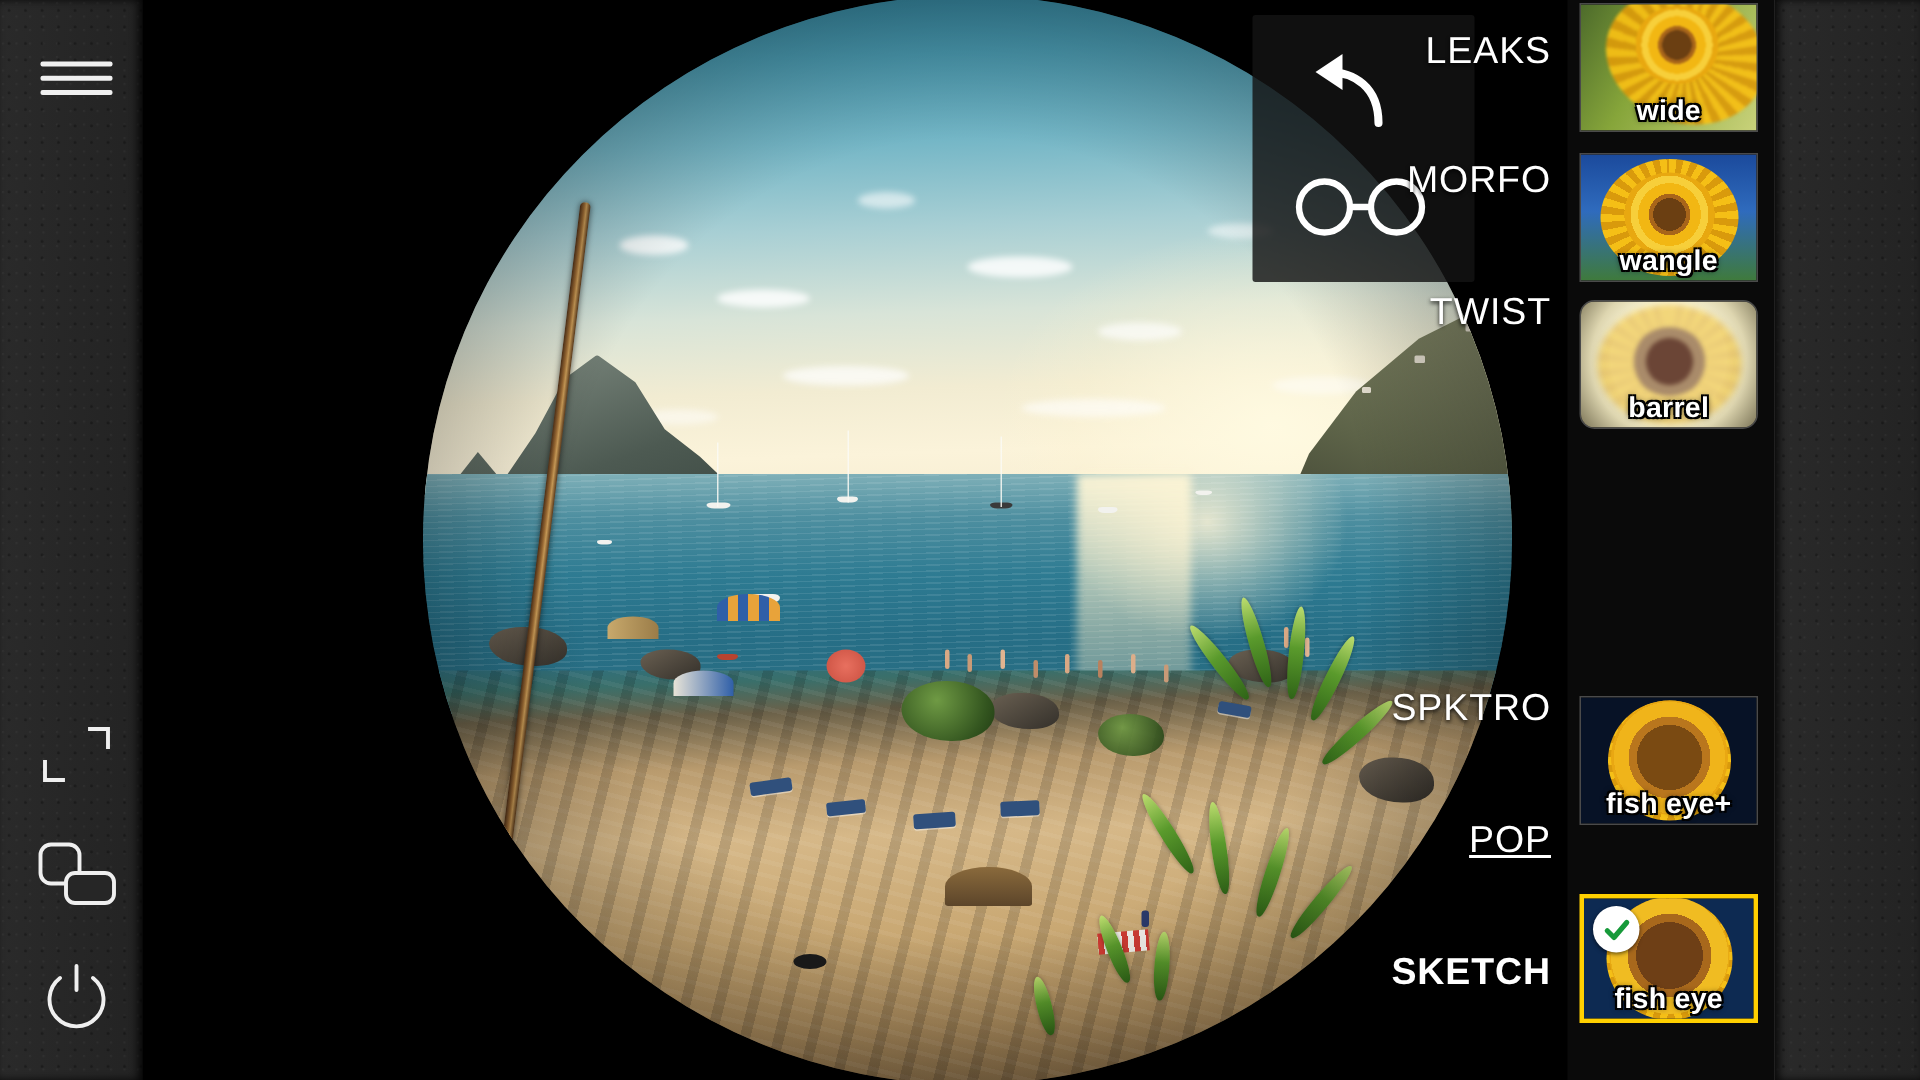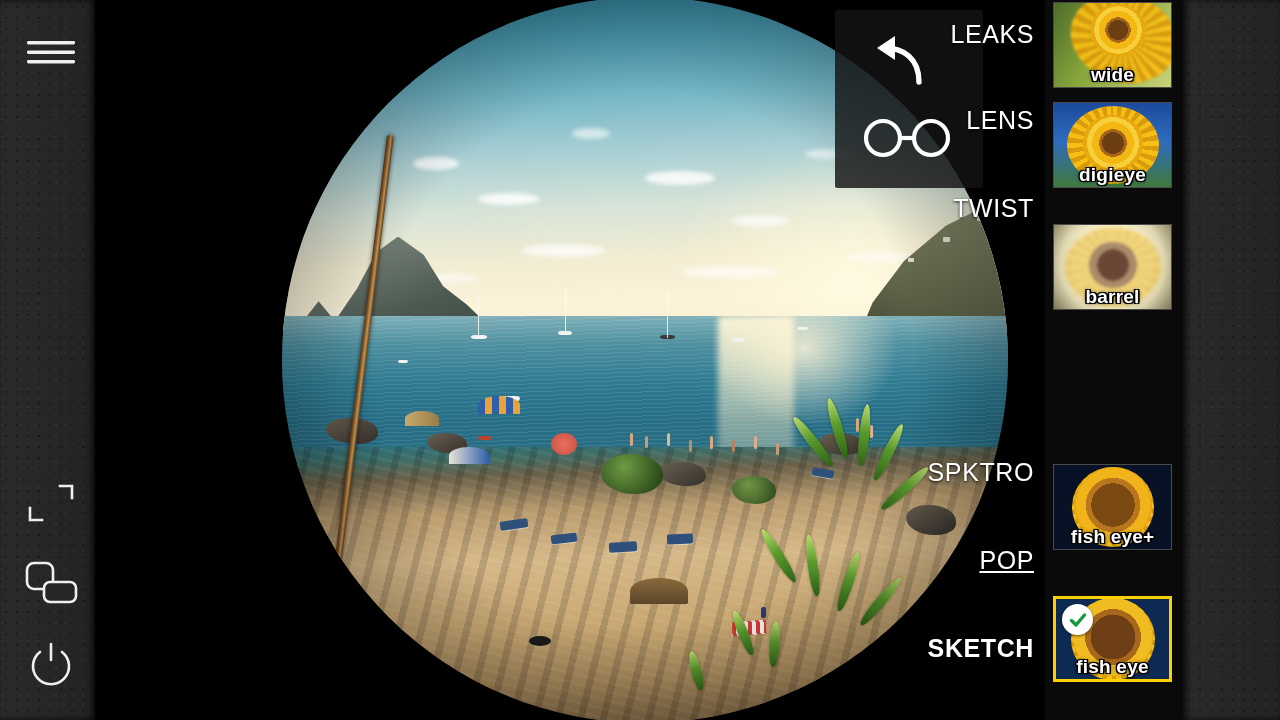--- a/index.html
+++ b/index.html
@@ -296,21 +296,21 @@
       <svg width="132" height="64" viewBox="0 0 132 64" fill="none" stroke="#fff" stroke-width="4.2">
         <circle cx="42" cy="32" r="17"></circle>
         <circle cx="90" cy="32" r="17"></circle>
         <path d="M59 32 L73 32"></path>
       </svg>
     </div>
   </div>
 
   <div id="category-list">
     <div class="cat" style="top:0px;">LEAKS</div>
-    <div class="cat" style="top:86px;">LENS</div>
+    <div class="cat" style="top:86px;">MORFO</div>
     <div class="cat" style="top:174px;">TWIST</div>
     <div class="cat" style="top:438px;">SPKTRO</div>
     <div class="cat" style="top:526px;text-decoration:underline;">POP</div>
     <div class="cat" style="top:614px;font-weight:bold;">SKETCH</div>
   </div>
 
   <div id="preset-strip">
 
     <div class="thumb" style="top:2px;">
       <div class="thumb-art" style="background:linear-gradient(120deg,#4d6b2b,#86a53a 40%,#c9d27a);">
@@ -318,24 +318,24 @@
         <div class="flower" style="width:56px;height:52px;left:55%;top:32%;filter:blur(.6px);"></div>
       </div>
       <div class="thumb-label">wide</div>
     </div>
 
     <div class="thumb" style="top:102px;">
       <div class="thumb-art" style="background:linear-gradient(180deg,#1b4a9c,#2f6bbd 45%,#3f7a3c);">
         <div class="petalring" style="width:92px;height:78px;"></div>
         <div class="flower" style="width:62px;height:56px;"></div>
       </div>
-      <div class="thumb-label">digieye</div>
-    </div>
-
-    <div class="thumb" style="top:224px;">
+      <div class="thumb-label">wangle</div>
+    </div>
+
+    <div class="thumb" style="top:200px;border-radius:10px;">
       <div class="thumb-art" style="background:radial-gradient(circle at 50% 46%, #f6f0cf 0 52%, #ded6b0 70%, #7a7356 100%);">
         <div class="petalring" style="width:96px;height:80px;opacity:.45;filter:blur(2px);"></div>
         <div class="flower" style="width:50px;height:46px;background:radial-gradient(circle,#6b4536 0 46%,#a98b6a 46% 70%,transparent 70%);filter:blur(1.4px);"></div>
       </div>
       <div class="thumb-label">barrel</div>
     </div>
 
 
     <div class="thumb" style="top:464px;">
       <div class="thumb-art" style="background:#071226;">

